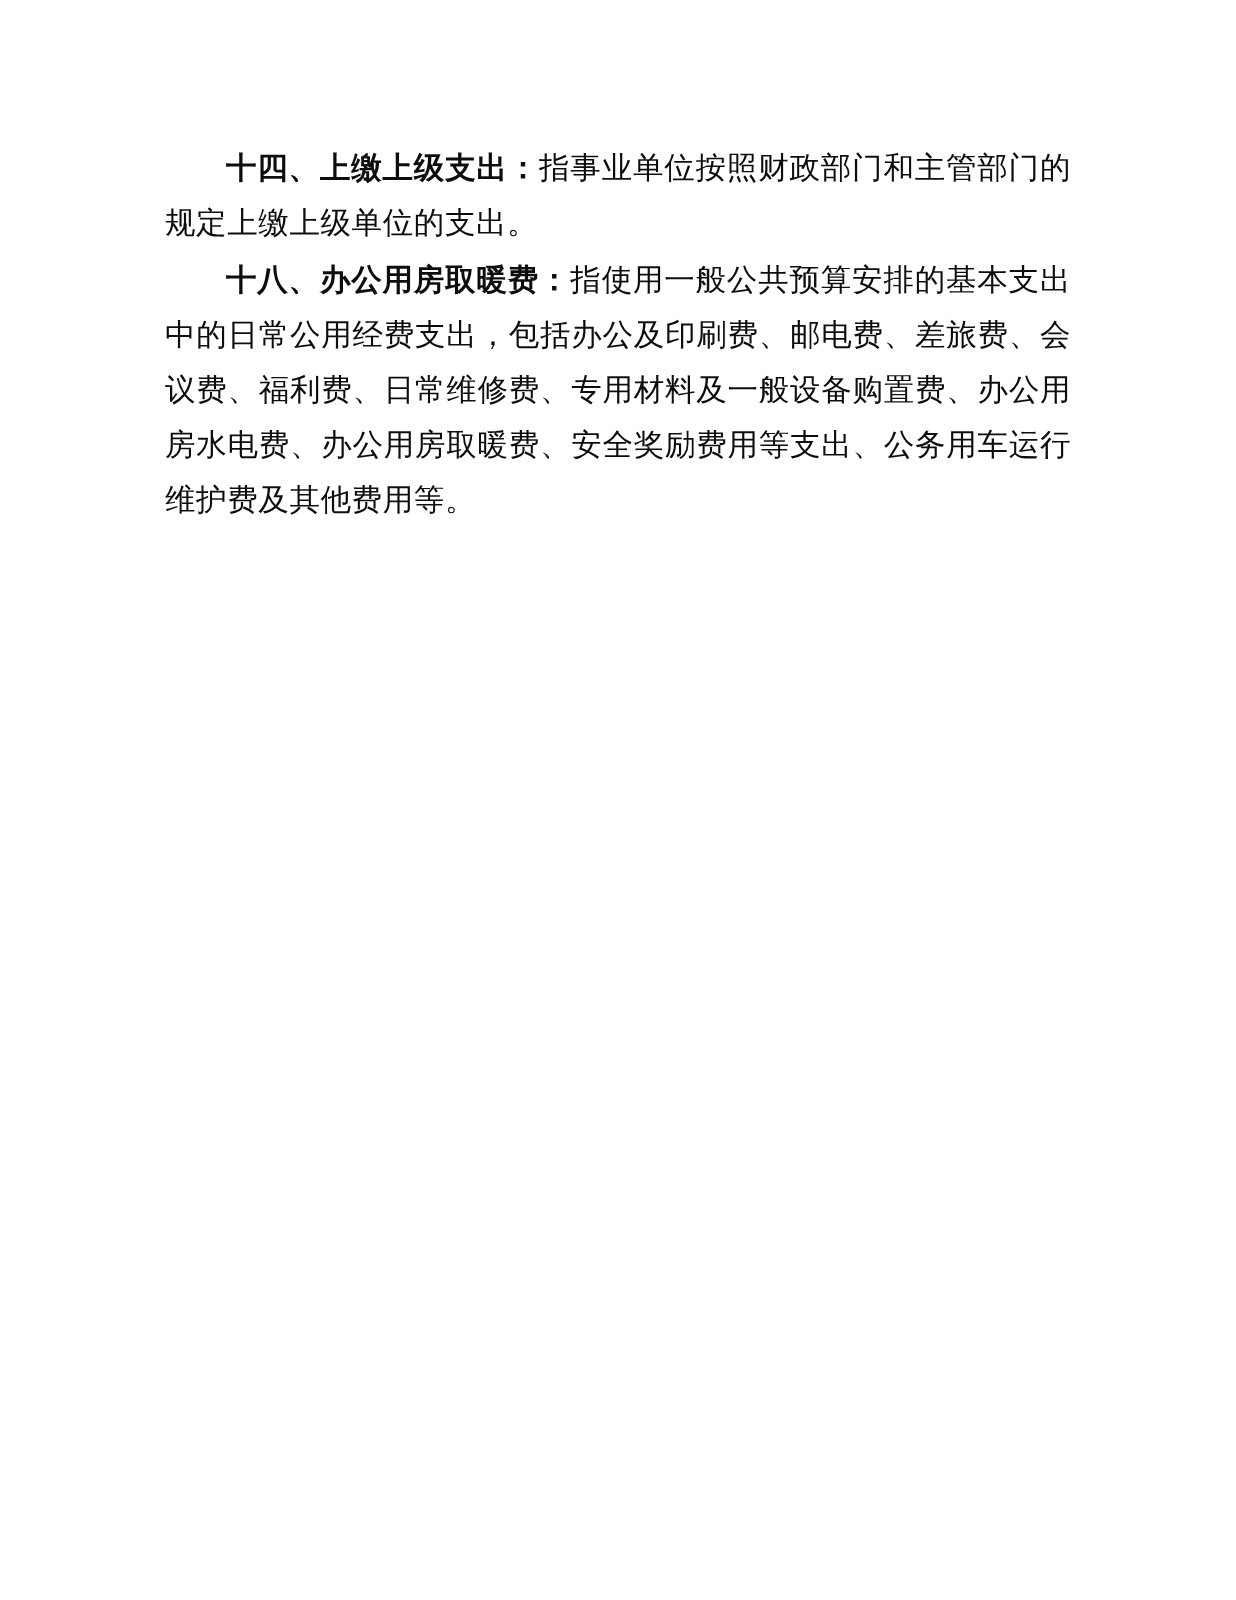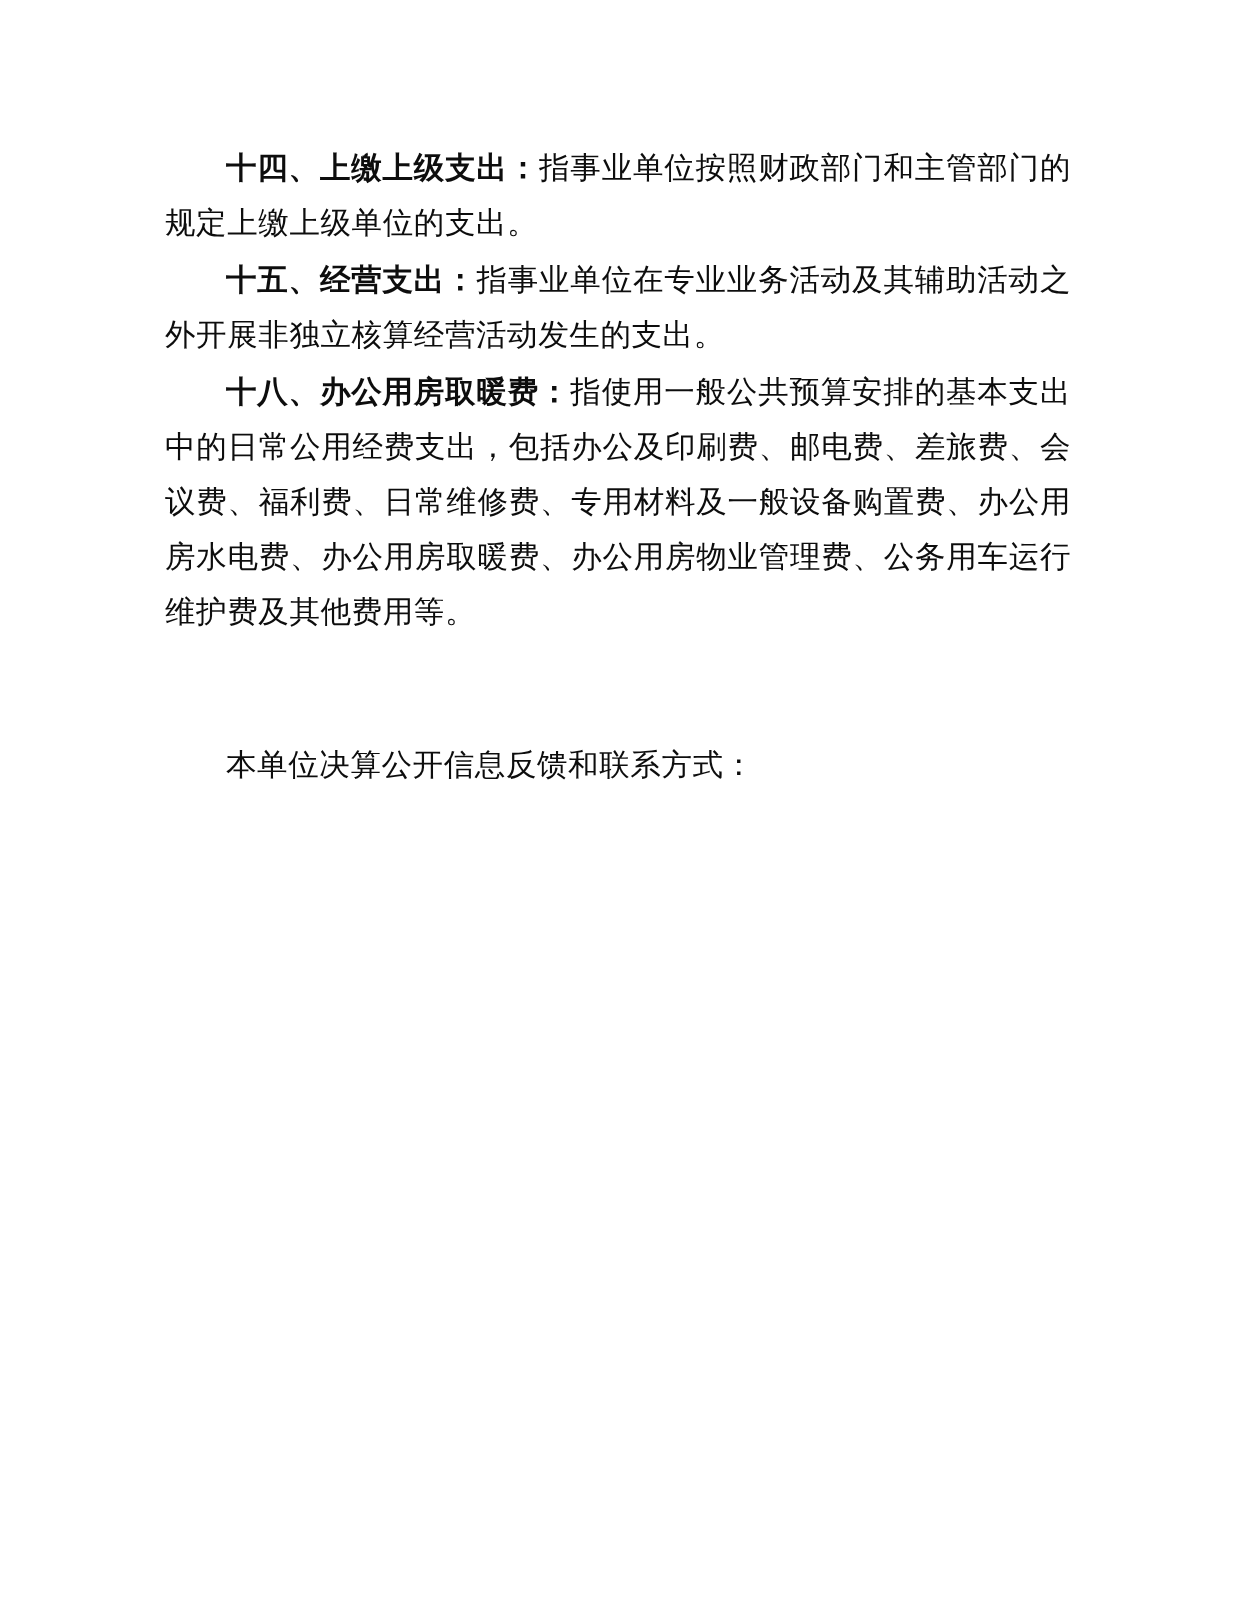--- a/index.html
+++ b/index.html
@@ -53,24 +53,22 @@
     font-family: "DejaVu Serif", "Liberation Serif", serif;
   }
 </style>
 </head>
 <body>
 
 <div class="page">
 
   <p class="para"><span class="lead">十四、上缴上级支出：</span><span>指事业单位按照财政部门和主管部门的规定上缴上级单位的支出。</span></p>
 
-  <p class="para"><span class="lead">十五、经营支出：</span><span>指事业单位在专业业务活动及其辅助活动之外开展非独立核算经营活动发生的支出。</span></p>
 
 
 
-  <p class="para"><span class="lead">十八、办公用房取暖费：</span><span>指使用一般公共预算安排的基本支出中的日常公用经费支出，包括办公及印刷费、邮电费、差旅费、会议费、福利费、日常维修费、专用材料及一般设备购置费、办公用房水电费、办公用房取暖费、办公用房物业管理费、公务用车运行维护费及其他费用等。</span></p>
+  <p class="para"><span class="lead">十八、办公用房取暖费：</span><span>指使用一般公共预算安排的基本支出中的日常公用经费支出，包括办公及印刷费、邮电费、差旅费、会议费、福利费、日常维修费、专用材料及一般设备购置费、办公用房水电费、办公用房取暖费、安全奖励费用等支出、公务用车运行维护费及其他费用等。</span></p>
 
 
   <div class="spacer-block"></div>
 
-  <p class="closing">本单位决算公开信息反馈和联系方式：</p>
 
 </div>
 
 </body></html>

